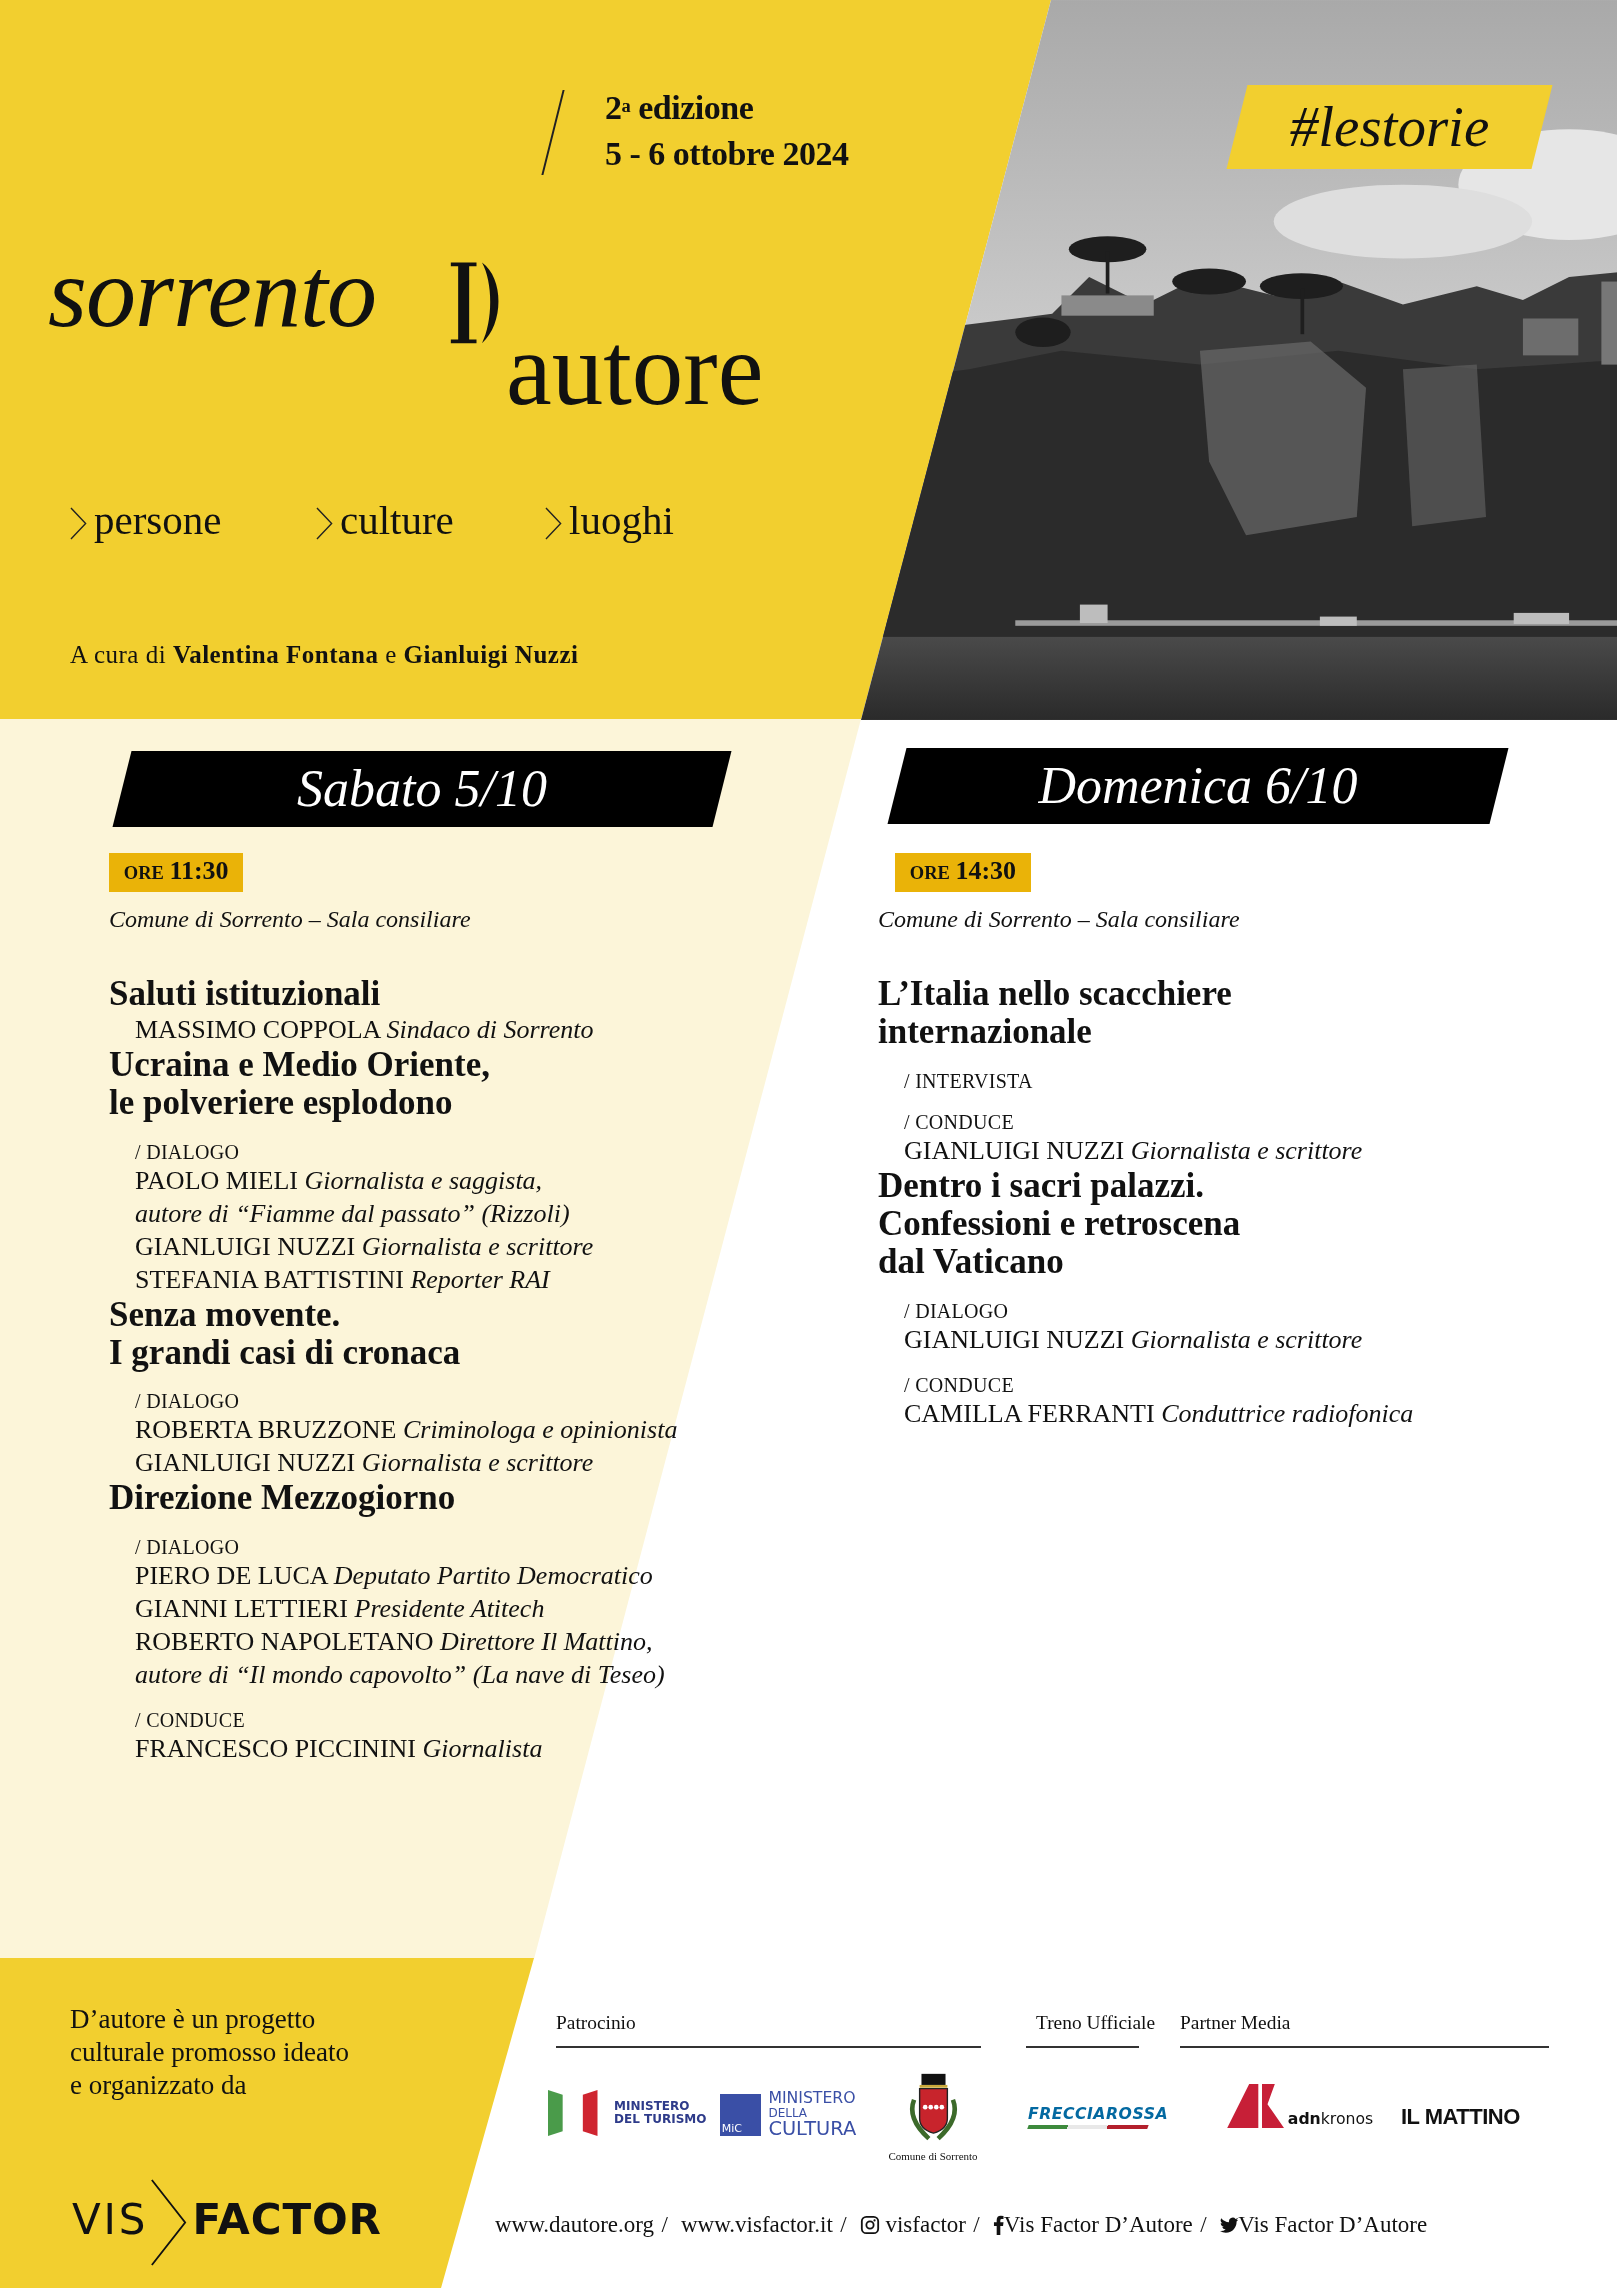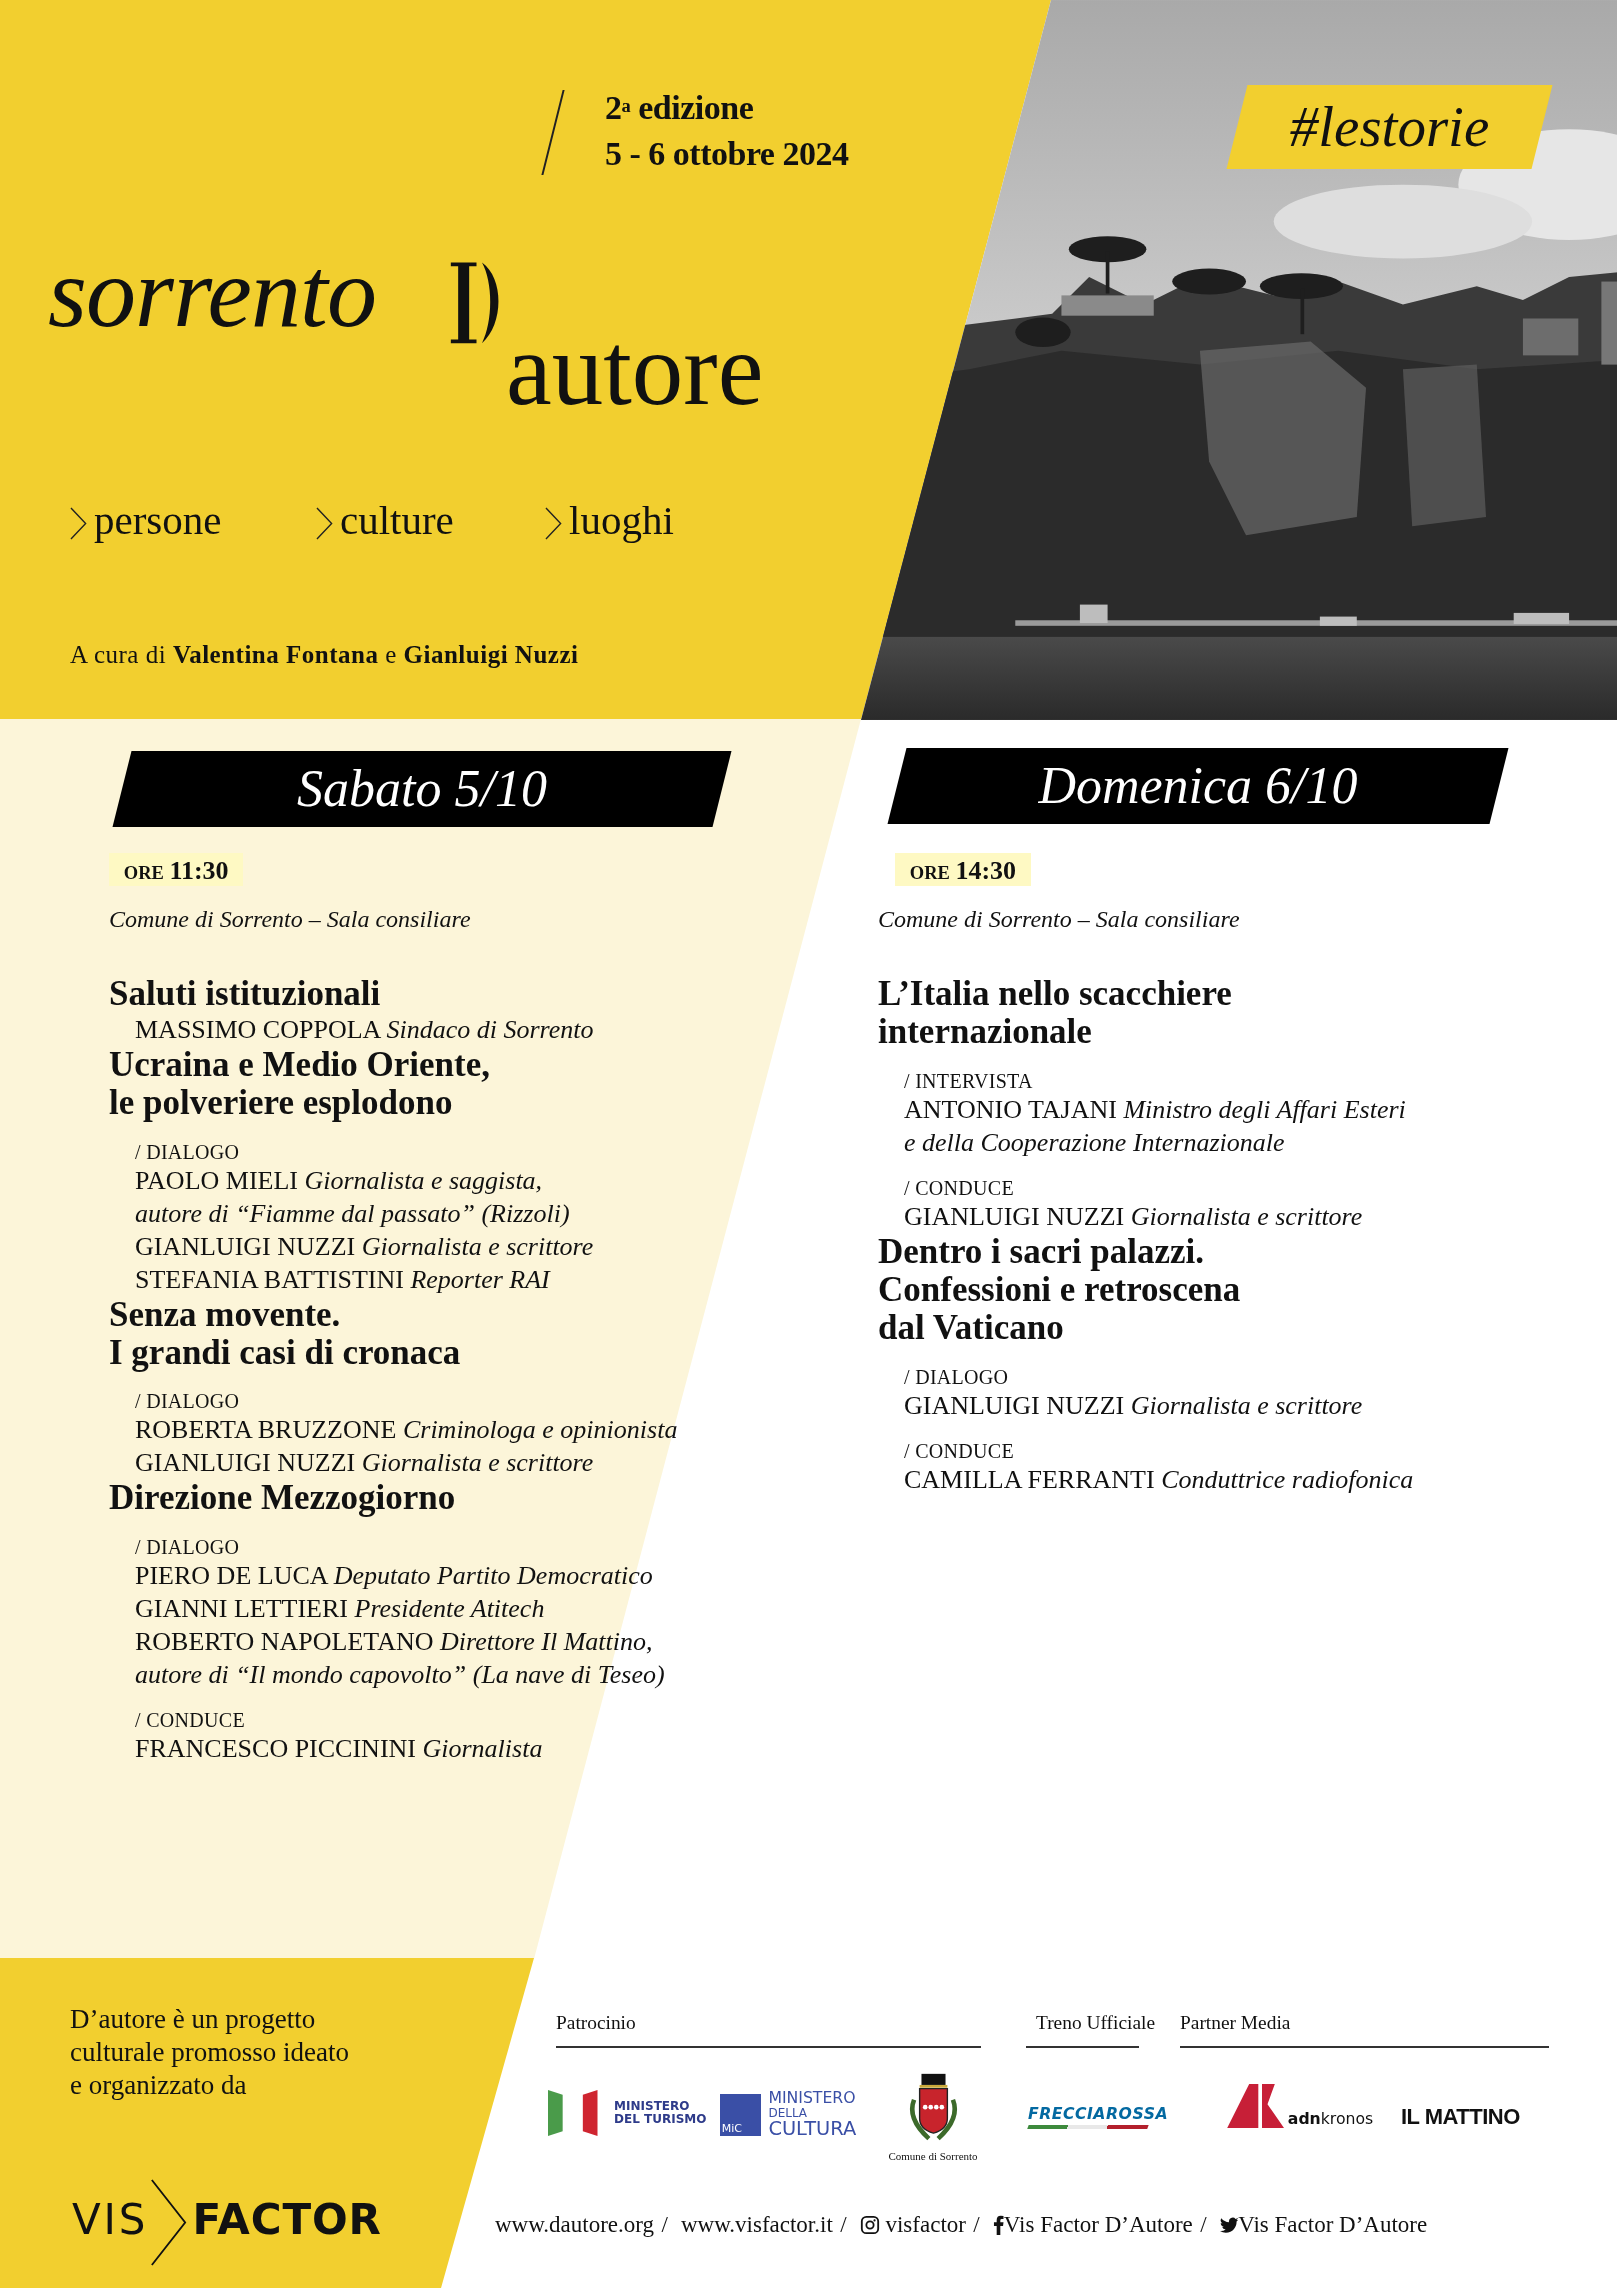--- a/index.html
+++ b/index.html
@@ -29,21 +29,21 @@
   .logo-autore { left:506px; top:314px; font-size:103px; line-height:111px; }
   .tagline { top:494px; font-size:41px; line-height:52px; }
   .tagline .chev { display:inline-block; width:16.6px; height:33px; position:relative; top:5.5px; margin-right:7.4px; }
   .curators { left:70px; top:641px; font-size:25px; letter-spacing:0.5px; }
   .curators b { font-weight:bold; }
 
   
   .day-banner { height:76px; background:#000; transform:skewX(-14deg); }
   .day-banner span { display:block; transform:skewX(14deg); text-align:center; color:#fff;
     font-style:italic; font-size:52px; line-height:76px; }
-  .time-badge { height:33px; background:#fef9c3; padding:0 14.8px; font-size:26px; line-height:35px; font-weight:bold; }
+  .time-badge { height:39px; background:#eab308; padding:0 14.8px; font-size:26px; line-height:35px; font-weight:bold; }
   .time-badge small { font-size:18.5px; font-weight:bold; margin-right:5.5px; }
   .venue { font-style:italic; font-size:24px; }
   .col { width:738px; }
   .event-title { font-weight:bold; font-size:35px; line-height:38px; margin-top:31px; }
   .event-title:first-of-type { margin-top:0; }
   .role { font-size:20px; margin-top:18.5px; margin-left:26px; letter-spacing:0.3px; }
   .speaker { font-size:26px; line-height:33px; margin-left:26px; }
   .speaker i { }
 
   
@@ -193,21 +193,20 @@
 </div>
 <div class="abs time-badge" style="left:895px; top:853px;">
   <small>ORE</small><span>14:30</span>
 </div>
 <div class="abs venue" style="left:878px; top:906px;">Comune di Sorrento – Sala consiliare</div>
 
 <div class="abs col" style="left:878px; top:975px;">
   <div>
     <div class="event-title" style="margin-top:0"><span>L’Italia nello scacchiere</span><br><span>internazionale</span></div>
     <div class="role">/ INTERVISTA</div>
-    <div class="speaker"><span>ANTONIO TAJANI</span> <i>Ministro degli Affari Esteri</i><br><i>e della Cooperazione Internazionale</i></div>
     <div class="role">/ CONDUCE</div>
     <div class="speaker"><span>GIANLUIGI NUZZI</span> <i>Giornalista e scrittore</i></div>
   </div>
   <div>
     <div class="event-title"><span>Dentro i sacri palazzi.</span><br><span>Confessioni e retroscena</span><br><span>dal Vaticano</span></div>
     <div class="role">/ DIALOGO</div>
     <div class="speaker"><span>GIANLUIGI NUZZI</span> <i>Giornalista e scrittore</i></div>
     <div class="role">/ CONDUCE</div>
     <div class="speaker"><span>CAMILLA FERRANTI</span> <i>Conduttrice radiofonica</i></div>
   </div>

